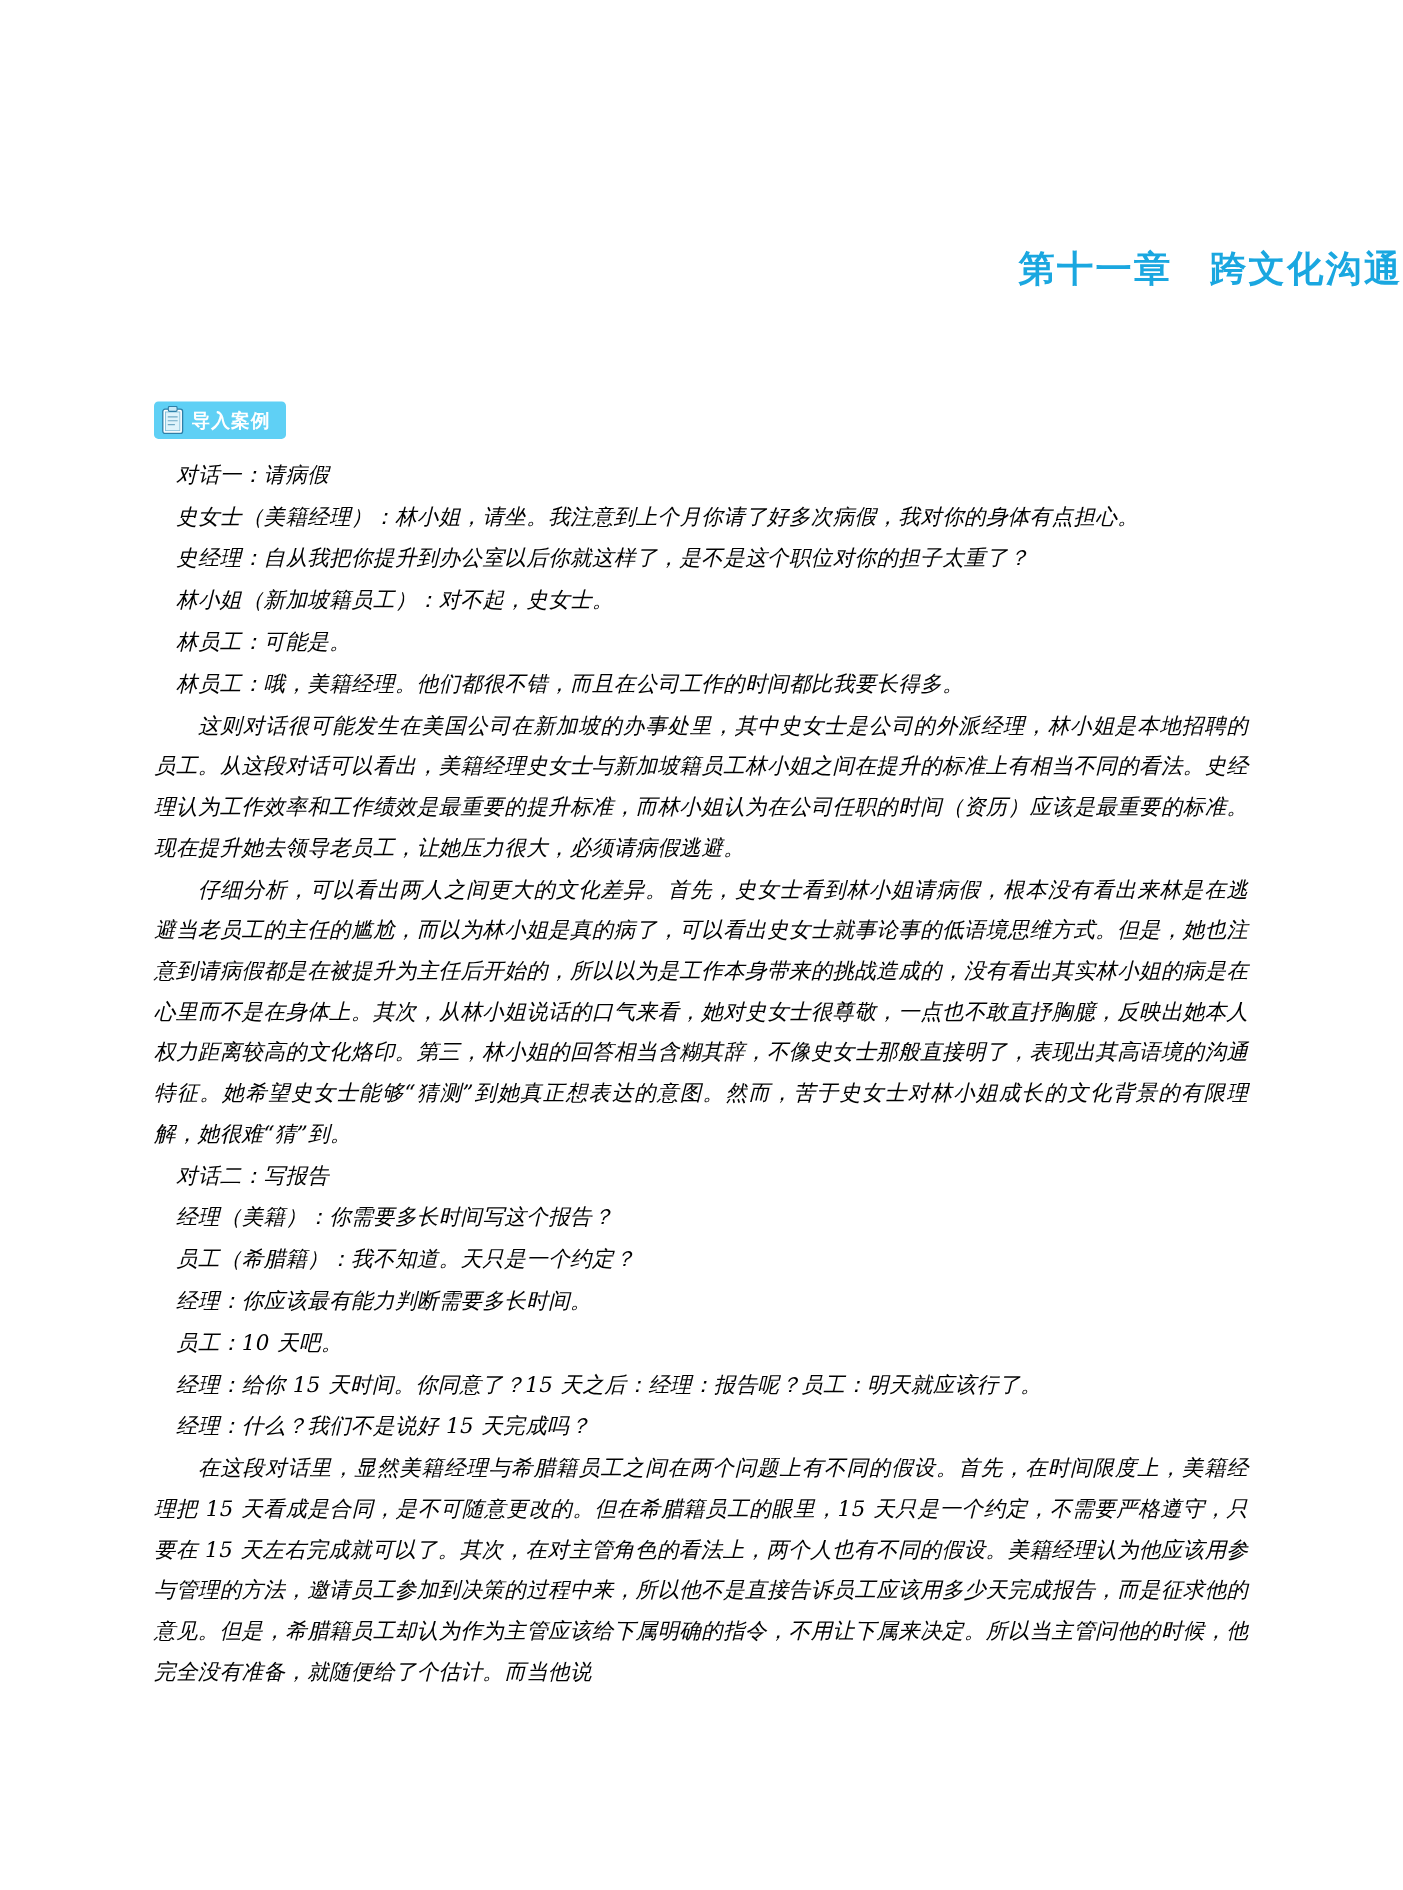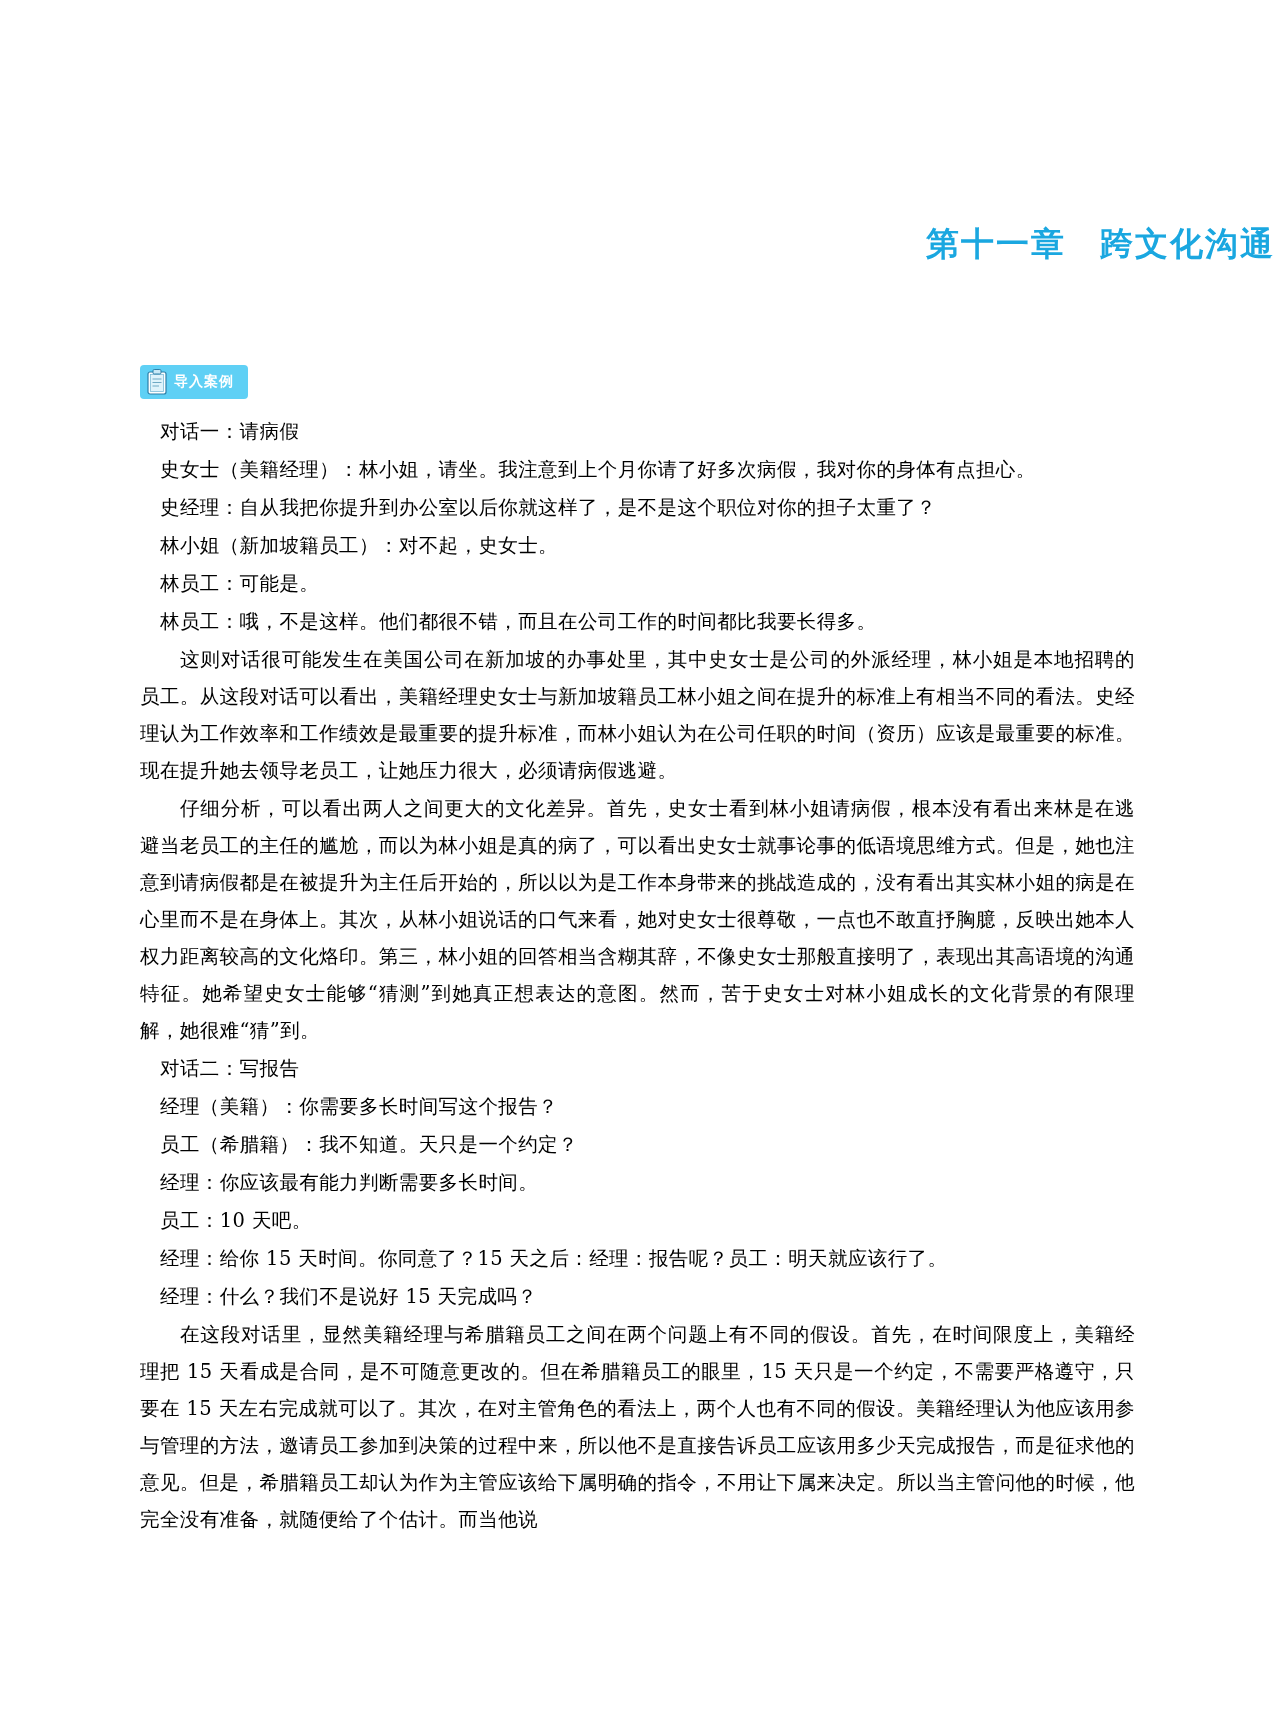--- a/index.html
+++ b/index.html
@@ -50,28 +50,29 @@
   }
   .badge .clip-icon {
     width: 22px;
     height: 26px;
     margin-right: 6px;
     display: inline-block;
     position: relative;
   }
   .badge .badge-text {
     color: #ffffff;
-    font-size: 14px;
+    font-size: 17px;
     font-weight: bold;
     letter-spacing: 1px;
     font-family: Liberation Mono, monospace;
   }
   .content {
     margin: 14px 140px 0 140px;
     width: 995px;
+    font-style: italic;
   }
   p {
     margin: 0 0 1px 0;
     font-size: 19.5px;
     line-height: 37px;
     text-align: justify;
     text-justify: inter-ideograph;
     letter-spacing: 0.4px;
   }
   p.indent {
@@ -105,21 +106,21 @@
       <span class="badge-text">导入案例</span>
     </div>
   </div>
 
   <div class="content">
     <p class="hang">对话一：请病假</p>
     <p class="hang">史女士（美籍经理）：林小姐，请坐。我注意到上个月你请了好多次病假，我对你的身体有点担心。</p>
     <p class="hang">史经理：自从我把你提升到办公室以后你就这样了，是不是这个职位对你的担子太重了？</p>
     <p class="hang">林小姐（新加坡籍员工）：对不起，史女士。</p>
     <p class="hang">林员工：可能是。</p>
-    <p class="hang">林员工：哦，不是这样。他们都很不错，而且在公司工作的时间都比我要长得多。</p>
+    <p class="hang">林员工：哦，美籍经理。他们都很不错，而且在公司工作的时间都比我要长得多。</p>
     <p class="indent">这则对话很可能发生在美国公司在新加坡的办事处里，其中史女士是公司的外派经理，林小姐是本地招聘的员工。从这段对话可以看出，美籍经理史女士与新加坡籍员工林小姐之间在提升的标准上有相当不同的看法。史经理认为工作效率和工作绩效是最重要的提升标准，而林小姐认为在公司任职的时间（资历）应该是最重要的标准。现在提升她去领导老员工，让她压力很大，必须请病假逃避。</p>
     <p class="indent">仔细分析，可以看出两人之间更大的文化差异。首先，史女士看到林小姐请病假，根本没有看出来林是在逃避当老员工的主任的尴尬，而以为林小姐是真的病了，可以看出史女士就事论事的低语境思维方式。但是，她也注意到请病假都是在被提升为主任后开始的，所以以为是工作本身带来的挑战造成的，没有看出其实林小姐的病是在心里而不是在身体上。其次，从林小姐说话的口气来看，她对史女士很尊敬，一点也不敢直抒胸臆，反映出她本人权力距离较高的文化烙印。第三，林小姐的回答相当含糊其辞，不像史女士那般直接明了，表现出其高语境的沟通特征。她希望史女士能够“猜测”到她真正想表达的意图。然而，苦于史女士对林小姐成长的文化背景的有限理解，她很难“猜”到。</p>
     <p class="hang">对话二：写报告</p>
     <p class="hang">经理（美籍）：你需要多长时间写这个报告？</p>
     <p class="hang">员工（希腊籍）：我不知道。天只是一个约定？</p>
     <p class="hang">经理：你应该最有能力判断需要多长时间。</p>
     <p class="hang">员工：10 天吧。</p>
     <p class="hang">经理：给你 15 天时间。你同意了？15 天之后：经理：报告呢？员工：明天就应该行了。</p>
     <p class="hang">经理：什么？我们不是说好 15 天完成吗？</p>
     <p class="indent">在这段对话里，显然美籍经理与希腊籍员工之间在两个问题上有不同的假设。首先，在时间限度上，美籍经理把 15 天看成是合同，是不可随意更改的。但在希腊籍员工的眼里，15 天只是一个约定，不需要严格遵守，只要在 15 天左右完成就可以了。其次，在对主管角色的看法上，两个人也有不同的假设。美籍经理认为他应该用参与管理的方法，邀请员工参加到决策的过程中来，所以他不是直接告诉员工应该用多少天完成报告，而是征求他的意见。但是，希腊籍员工却认为作为主管应该给下属明确的指令，不用让下属来决定。所以当主管问他的时候，他完全没有准备，就随便给了个估计。而当他说</p>

